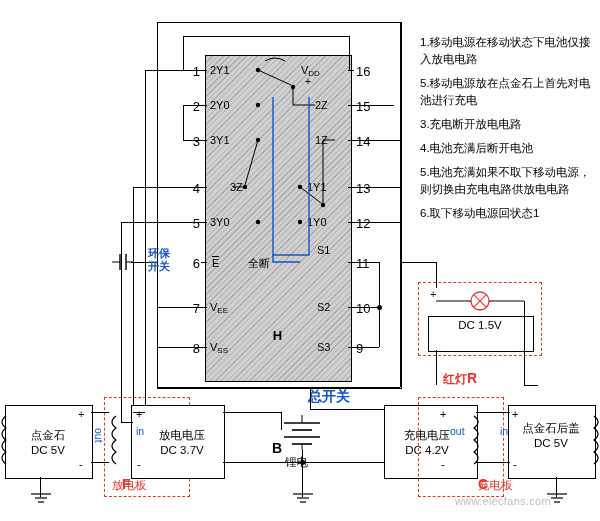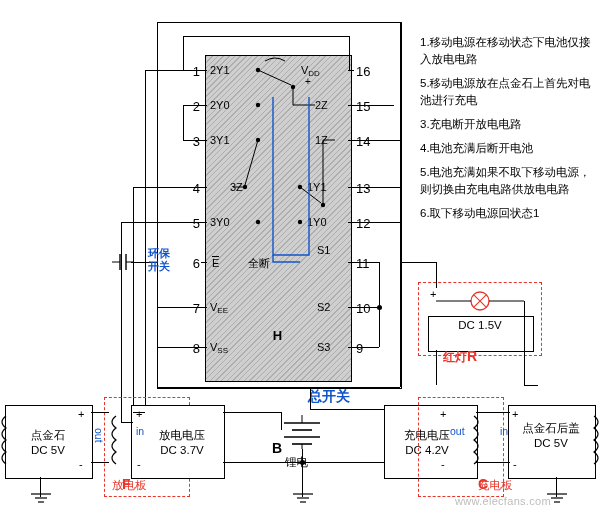--- a/index.html
+++ b/index.html
@@ -210,21 +210,21 @@
     <line x1="45.6" y1="6.6" x2="58.4" y2="19.4" stroke="#e8352a" stroke-width="1.1"></line>
     <line x1="58.4" y1="6.6" x2="45.6" y2="19.4" stroke="#e8352a" stroke-width="1.1"></line>
     <line x1="8" y1="13" x2="43" y2="13" stroke="#000" stroke-width="1"></line>
     <line x1="61" y1="13" x2="96" y2="13" stroke="#000" stroke-width="1"></line>
   </svg>
   <div class="abs" style="left:430px;top:288px;font-size:11px;">+</div>
   <div class="abs box" style="left:428px;top:316px;width:104px;height:34px;"></div>
   <div class="abs boxtxt" style="left:428px;top:318px;width:104px;">
     <div>DC 1.5V</div>
   </div>
-  <div class="abs red bold" style="left:443px;top:348px;font-size:12px;">
+  <div class="abs red bold" style="left:443px;top:370px;font-size:12px;">
     <span>红灯</span><span class="bold" style="font-size:14px;">R</span>
   </div>
 
   <div class="abs wv" style="left:436px;top:262px;height:26px;"></div>
   <div class="abs wh" style="left:400px;top:262px;width:37px;"></div>
   <div class="abs wv" style="left:524px;top:301px;height:84px;"></div>
   <div class="abs wh" style="left:524px;top:385px;width:14px;"></div>
   <div class="abs wv" style="left:436px;top:350px;height:35px;"></div>
 
   <div class="abs blue bold" style="left:308px;top:388px;font-size:14px;">总开关</div>

